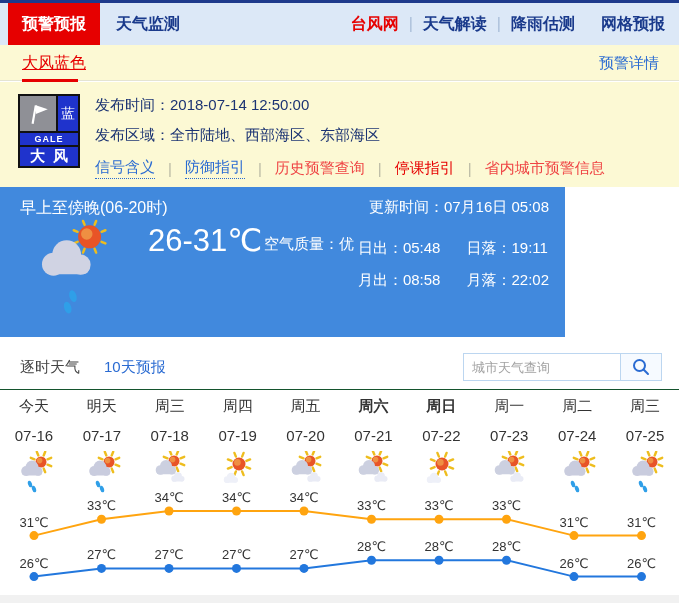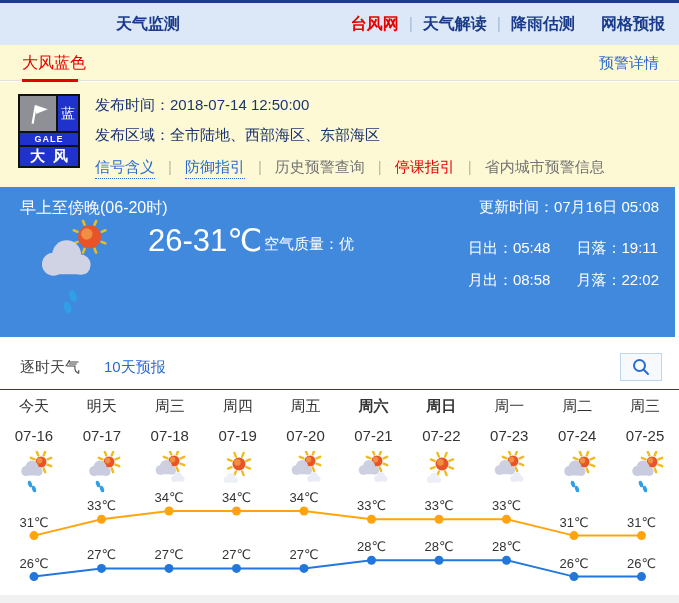--- a/index.html
+++ b/index.html
@@ -14,44 +14,44 @@
           color:#1a3a8c;font-size:16px;font-weight:bold;cursor:pointer;}
   .nav-links{position:absolute;right:14px;top:0;height:42px;display:flex;align-items:center;gap:10px;
           font-size:16px;font-weight:bold;}
   .nav-links .pipe{color:#a9bdd8;font-weight:normal;}
   .nav-link{color:#1a3a8c;cursor:pointer;}
   .nav-link.red{color:#e60000;}
   .nav-link.last{margin-left:16px;}
   
   .warnbar{position:absolute;left:0;top:45px;width:679px;height:36px;background:#fcf9d4;
            border-bottom:1px solid #e4e4d2;box-sizing:border-box;}
-  .warn-title{position:absolute;left:22px;top:8px;color:#e60000;font-size:16px;}
+  .warn-title{position:absolute;left:22px;top:8px;color:#e60000;font-size:16px;text-decoration:underline;}
   .warn-underline{position:absolute;left:22px;bottom:-2px;width:56px;height:3px;background:#e60000;}
   .warn-detail{position:absolute;right:20px;top:9px;color:#2a6bd2;font-size:15px;cursor:pointer;}
   
   .warnbox{position:absolute;left:0;top:82px;width:679px;height:105px;background:#fcf9d4;}
   .warn-icon{position:absolute;left:18px;top:12px;width:62px;height:74px;background:#111;
              display:flex;flex-direction:column;gap:2px;padding:2px;box-sizing:border-box;}
   .wi-row1{display:flex;gap:2px;height:37px;}
   .wi-flagcell{flex:1.8;background:#8f9096;display:flex;align-items:center;justify-content:center;}
   .wi-badge{flex:1;background:#1f33cc;color:#fff;font-size:14px;display:flex;align-items:center;justify-content:center;}
   .wi-gale{height:12px;background:#1f33cc;color:#fff;font-size:9px;font-weight:bold;letter-spacing:1px;
            display:flex;align-items:center;justify-content:center;}
   .wi-type{flex:1;background:#1f33cc;color:#fff;font-size:15px;font-weight:bold;letter-spacing:8px;
            padding-left:8px;display:flex;align-items:center;justify-content:center;}
   .warn-line1{position:absolute;left:95px;top:14px;font-size:15px;color:#1c3473;}
   .warn-line2{position:absolute;left:95px;top:44px;font-size:15px;color:#1c3473;}
-  .warn-links{position:absolute;left:95px;top:76px;font-size:15px;display:flex;gap:13px;}
+  .warn-links{position:absolute;left:95px;top:76px;font-size:15px;display:flex;gap:13px;align-items:center;}
   .warn-links .pipe{color:#b9b9a4;}
   .wlink{cursor:pointer;}
   .wlink.dotted{color:#2a6bd2;border-bottom:1px dotted #2a6bd2;padding-bottom:1px;}
-  .wlink.plain{color:#737373;}
+  .wlink.plain{color:#ef4444;}
   .wlink.red{color:#e60000;}
   
-  .bluepanel{position:absolute;left:0;top:187px;width:675px;height:150px;background:#4189dd;color:#fff;}
+  .bluepanel{position:absolute;left:0;top:187px;width:565px;height:150px;background:#4189dd;color:#fff;}
   .bp-period{position:absolute;left:20px;top:11px;font-size:16px;}
   .bp-update{position:absolute;right:16px;top:11px;font-size:15px;}
   .bp-icon{position:absolute;left:20px;top:30px;width:110px;height:100px;}
   .bp-temp{position:absolute;left:148px;top:35px;font-size:31px;}
   .bp-air{position:absolute;left:264px;top:48px;font-size:15px;}
   .bp-desc{position:absolute;left:148px;top:72px;width:348px;font-size:14px;line-height:22px;}
   .bp-sunmoon{position:absolute;right:16px;top:52px;display:grid;grid-template-columns:auto auto;
               column-gap:26px;row-gap:13px;font-size:15px;}
   
   .tabsrow{position:absolute;left:0;top:345px;width:679px;height:45px;background:#fff;
@@ -76,20 +76,21 @@
   .temp-label{font-size:13px;fill:#333;font-family:"Liberation Sans","DejaVu Sans",sans-serif;}
   
   .footer-strip{position:absolute;left:0;top:595px;width:679px;height:8px;background:#f1f1f1;}
 </style>
 </head>
 <body>
 
 <div class="page">
 
   <div class="topnav">
+    <div class="nav-tab-active">预警预报</div>
     <div class="nav-tab">天气监测</div>
     <div class="nav-links" id="nav-links">
         <span class="nav-link red">台风网</span>
         <span class="pipe">|</span>
         <span class="nav-link">天气解读</span>
         <span class="pipe">|</span>
         <span class="nav-link">降雨估测</span>
         <span class="nav-link last">网格预报</span>
       </div>
   </div>
@@ -166,20 +167,21 @@
       <span><span>日出：</span><span>05:48</span></span>
       <span><span>日落：</span><span>19:11</span></span>
       <span><span>月出：</span><span>08:58</span></span>
       <span><span>月落：</span><span>22:02</span></span>
     </div>
   </div>
 
   <div class="tabsrow">
     <span class="tab1">逐时天气</span>
     <span class="tab2">10天预报</span>
+    <input class="search-input" type="text" placeholder="城市天气查询" style="">
     <div class="search-btn">
       <span style="display:flex;">
         <svg width="20" height="20" viewBox="0 0 20 20">
           <circle cx="8.5" cy="8.5" r="5.5" fill="none" stroke="#2a6bd2" stroke-width="2"></circle>
           <line x1="12.8" y1="12.8" x2="17" y2="17" stroke="#2a6bd2" stroke-width="2" stroke-linecap="round"></line>
         </svg>
       </span>
     </div>
   </div>
 

